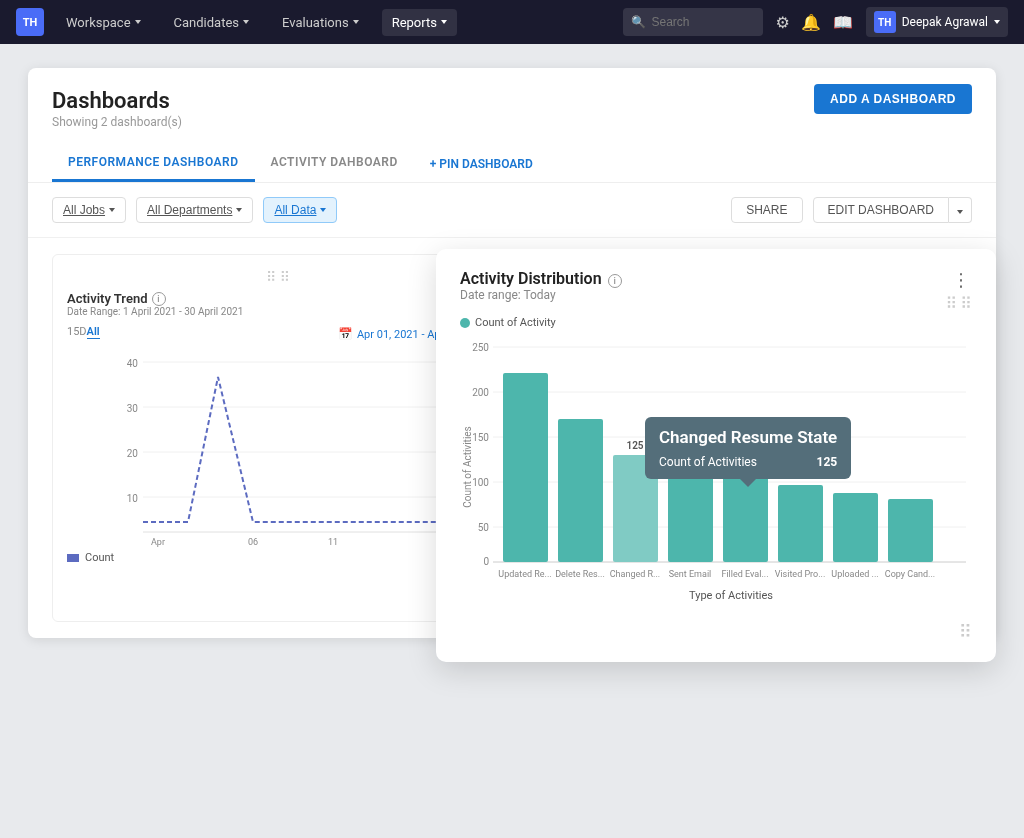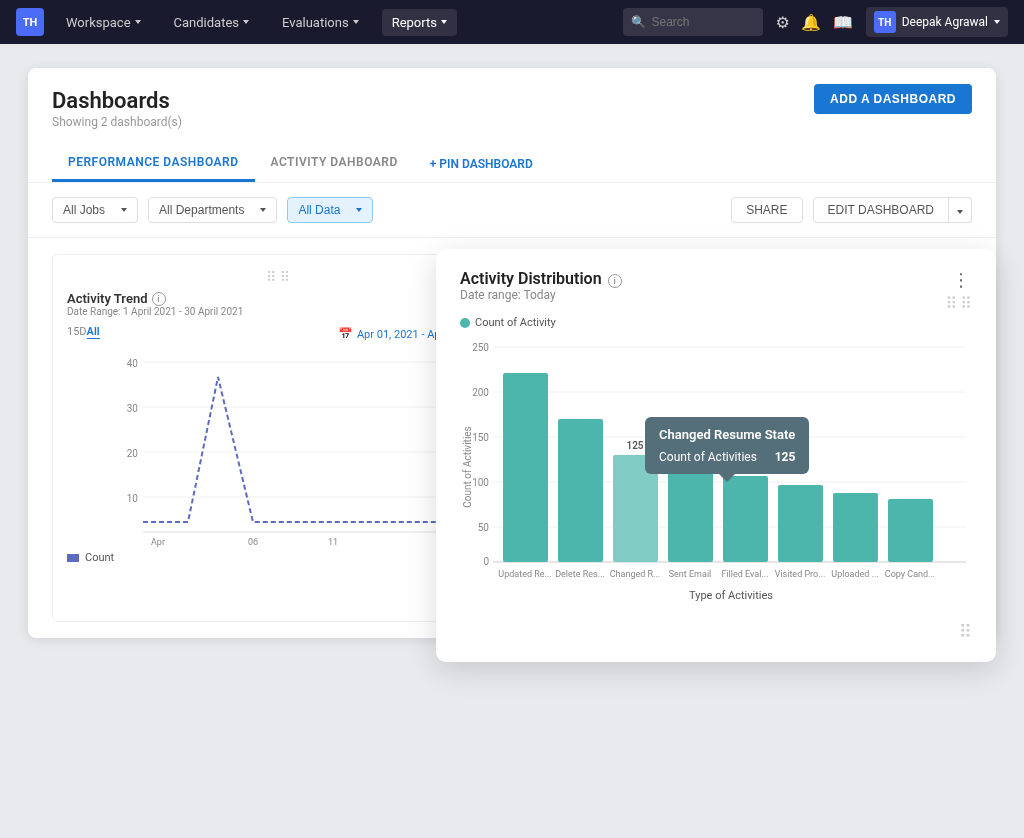--- a/index.html
+++ b/index.html
@@ -196,21 +196,22 @@
     .filter-btn {
       background: white;
       border: 1px solid #ddd;
       border-radius: 4px;
       padding: 5px 10px;
       font-size: 12px;
       color: #555;
       cursor: pointer;
       display: flex;
       align-items: center;
-      gap: 16px;
+      gap: 4px;
+      text-decoration: underline;
     }
     .filter-btn .chevron-down { border-top-color: #555; }
     .filter-active {
       background: #e3f2fd;
       border-color: #90caf9;
       color: #1976d2;
     }
     .filter-active .chevron-down { border-top-color: #1976d2; }
 
     .spacer { flex: 1; }
@@ -399,21 +400,21 @@
       left: 185px;
       background: #546e7a;
       color: white;
       border-radius: 6px;
       padding: 10px 14px;
       font-size: 12px;
       z-index: 10;
       min-width: 140px;
     }
     .tooltip-title {
-      font-size: 13px;
+      font-size: 17px;
       font-weight: 600;
       margin-bottom: 8px;
     }
     .tooltip-row {
       display: flex;
       justify-content: space-between;
       gap: 16px;
       font-size: 12px;
     }
     .tooltip-arrow {

